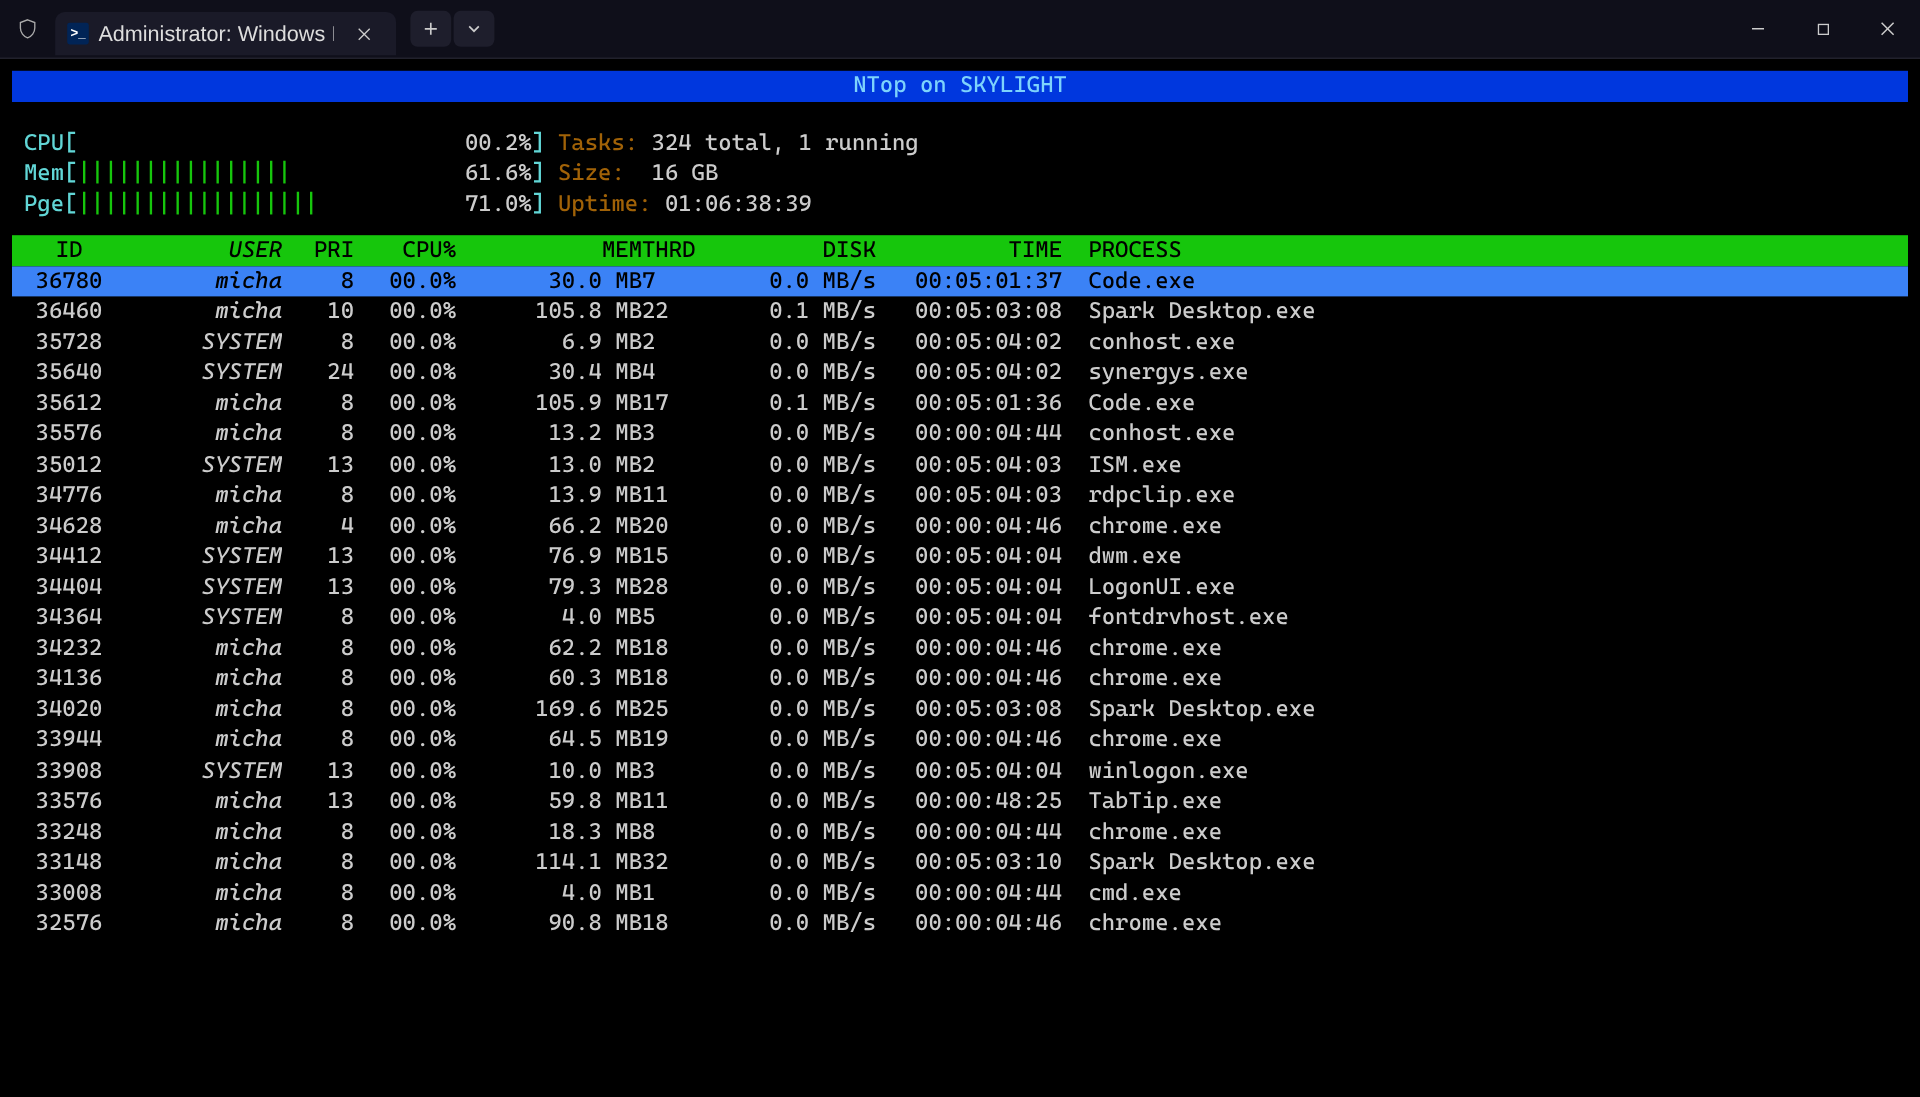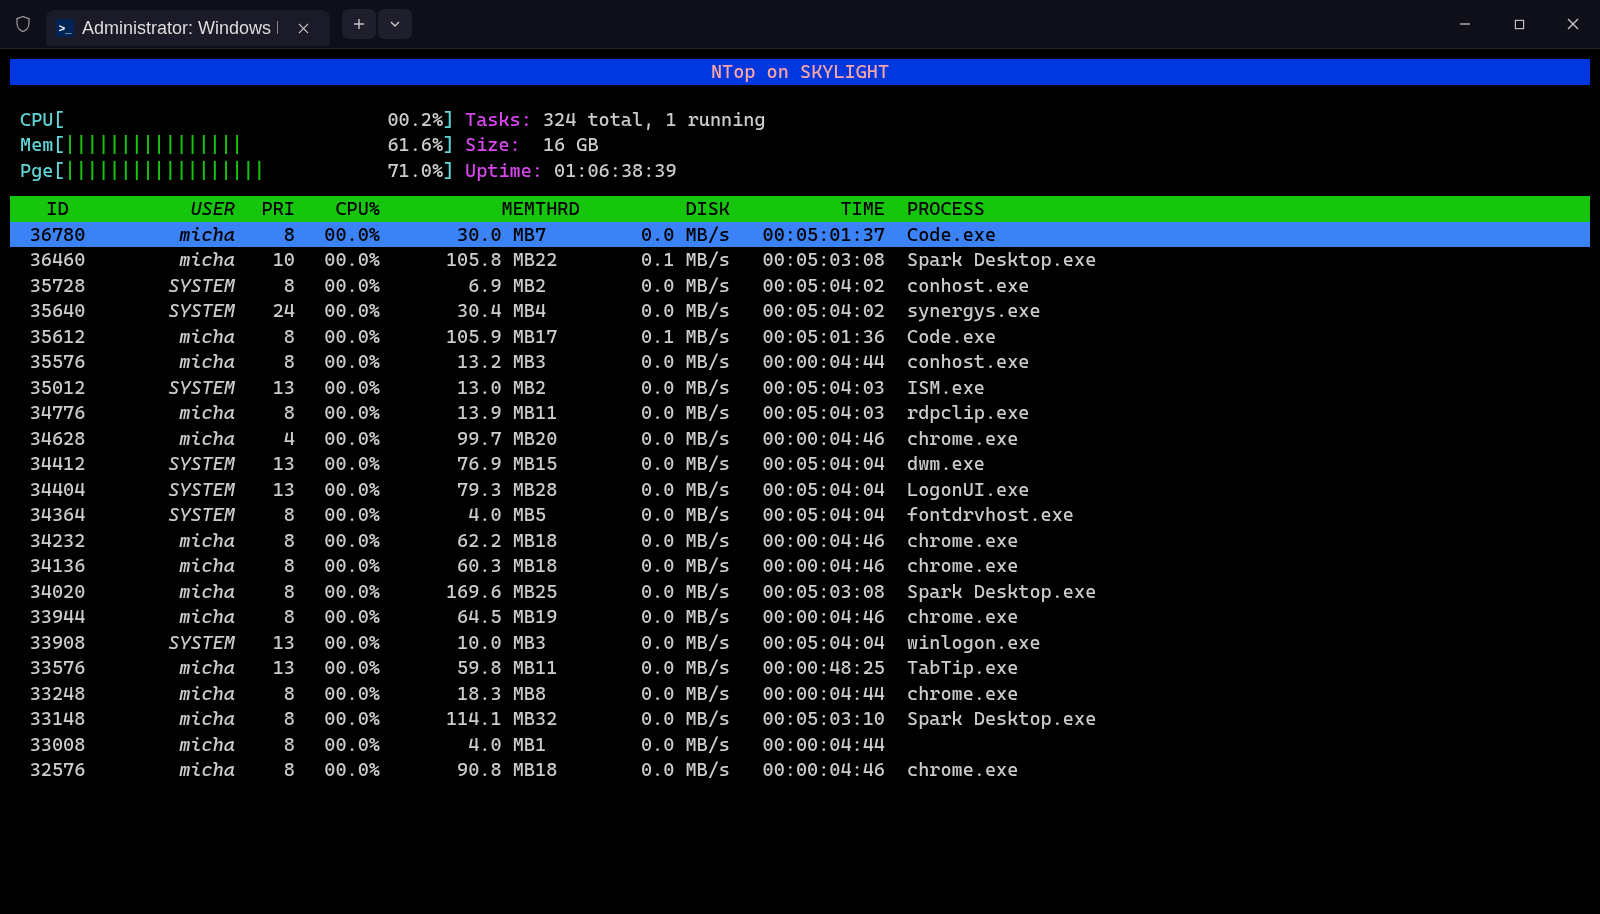--- a/index.html
+++ b/index.html
@@ -114,21 +114,21 @@
   .terminal {
     position: relative;
     margin: 10px;
     font-variant-ligatures: none;
     line-height: 25.5px;
     letter-spacing: 0;
   }
 
   .banner {
     background: #0037de;
-    color: #fca5a5;
+    color: #7dd3fc;
     text-align: center;
     padding: 0;
   }
   .cyan { color: #61d6d6; }
   .green { color: #16c60c; }
   .grey { color: #cccccc; }
 
   .summary {
     margin-top: 22px;
     margin-bottom: 13px;
@@ -137,21 +137,21 @@
     display: flex;
   }
   .meters {
     width: 445px;
     padding-left: 10px;
     white-space: pre;
   }
   .stats {
     white-space: pre;
   }
-  .stat-label { color: #d946ef; }
+  .stat-label { color: #a16207; }
 
   .header-row {
     background: #16c60c;
     color: #000;
     display: flex;
     white-space: pre;
   }
   .proc-row {
     display: flex;
     white-space: pre;
@@ -261,28 +261,28 @@
 
   <div id="process-list">
       <div class="proc-row selected"><span class="col c-id">36780</span><span class="col c-user">micha</span><span class="col c-pri">8</span><span class="col c-cpu">00.0%</span><span class="col c-mem">30.0 MB</span><span class="col c-thrd">7</span><span class="col c-disk">0.0 MB/s</span><span class="col c-time">00:05:01:37</span><span class="col c-proc">Code.exe</span></div>
       <div class="proc-row"><span class="col c-id">36460</span><span class="col c-user">micha</span><span class="col c-pri">10</span><span class="col c-cpu">00.0%</span><span class="col c-mem">105.8 MB</span><span class="col c-thrd">22</span><span class="col c-disk">0.1 MB/s</span><span class="col c-time">00:05:03:08</span><span class="col c-proc">Spark Desktop.exe</span></div>
       <div class="proc-row"><span class="col c-id">35728</span><span class="col c-user">SYSTEM</span><span class="col c-pri">8</span><span class="col c-cpu">00.0%</span><span class="col c-mem">6.9 MB</span><span class="col c-thrd">2</span><span class="col c-disk">0.0 MB/s</span><span class="col c-time">00:05:04:02</span><span class="col c-proc">conhost.exe</span></div>
       <div class="proc-row"><span class="col c-id">35640</span><span class="col c-user">SYSTEM</span><span class="col c-pri">24</span><span class="col c-cpu">00.0%</span><span class="col c-mem">30.4 MB</span><span class="col c-thrd">4</span><span class="col c-disk">0.0 MB/s</span><span class="col c-time">00:05:04:02</span><span class="col c-proc">synergys.exe</span></div>
       <div class="proc-row"><span class="col c-id">35612</span><span class="col c-user">micha</span><span class="col c-pri">8</span><span class="col c-cpu">00.0%</span><span class="col c-mem">105.9 MB</span><span class="col c-thrd">17</span><span class="col c-disk">0.1 MB/s</span><span class="col c-time">00:05:01:36</span><span class="col c-proc">Code.exe</span></div>
       <div class="proc-row"><span class="col c-id">35576</span><span class="col c-user">micha</span><span class="col c-pri">8</span><span class="col c-cpu">00.0%</span><span class="col c-mem">13.2 MB</span><span class="col c-thrd">3</span><span class="col c-disk">0.0 MB/s</span><span class="col c-time">00:00:04:44</span><span class="col c-proc">conhost.exe</span></div>
       <div class="proc-row"><span class="col c-id">35012</span><span class="col c-user">SYSTEM</span><span class="col c-pri">13</span><span class="col c-cpu">00.0%</span><span class="col c-mem">13.0 MB</span><span class="col c-thrd">2</span><span class="col c-disk">0.0 MB/s</span><span class="col c-time">00:05:04:03</span><span class="col c-proc">ISM.exe</span></div>
       <div class="proc-row"><span class="col c-id">34776</span><span class="col c-user">micha</span><span class="col c-pri">8</span><span class="col c-cpu">00.0%</span><span class="col c-mem">13.9 MB</span><span class="col c-thrd">11</span><span class="col c-disk">0.0 MB/s</span><span class="col c-time">00:05:04:03</span><span class="col c-proc">rdpclip.exe</span></div>
-      <div class="proc-row"><span class="col c-id">34628</span><span class="col c-user">micha</span><span class="col c-pri">4</span><span class="col c-cpu">00.0%</span><span class="col c-mem">99.7 MB</span><span class="col c-thrd">20</span><span class="col c-disk">0.0 MB/s</span><span class="col c-time">00:00:04:46</span><span class="col c-proc">chrome.exe</span></div>
+      <div class="proc-row"><span class="col c-id">34628</span><span class="col c-user">micha</span><span class="col c-pri">4</span><span class="col c-cpu">00.0%</span><span class="col c-mem">66.2 MB</span><span class="col c-thrd">20</span><span class="col c-disk">0.0 MB/s</span><span class="col c-time">00:00:04:46</span><span class="col c-proc">chrome.exe</span></div>
       <div class="proc-row"><span class="col c-id">34412</span><span class="col c-user">SYSTEM</span><span class="col c-pri">13</span><span class="col c-cpu">00.0%</span><span class="col c-mem">76.9 MB</span><span class="col c-thrd">15</span><span class="col c-disk">0.0 MB/s</span><span class="col c-time">00:05:04:04</span><span class="col c-proc">dwm.exe</span></div>
       <div class="proc-row"><span class="col c-id">34404</span><span class="col c-user">SYSTEM</span><span class="col c-pri">13</span><span class="col c-cpu">00.0%</span><span class="col c-mem">79.3 MB</span><span class="col c-thrd">28</span><span class="col c-disk">0.0 MB/s</span><span class="col c-time">00:05:04:04</span><span class="col c-proc">LogonUI.exe</span></div>
       <div class="proc-row"><span class="col c-id">34364</span><span class="col c-user">SYSTEM</span><span class="col c-pri">8</span><span class="col c-cpu">00.0%</span><span class="col c-mem">4.0 MB</span><span class="col c-thrd">5</span><span class="col c-disk">0.0 MB/s</span><span class="col c-time">00:05:04:04</span><span class="col c-proc">fontdrvhost.exe</span></div>
       <div class="proc-row"><span class="col c-id">34232</span><span class="col c-user">micha</span><span class="col c-pri">8</span><span class="col c-cpu">00.0%</span><span class="col c-mem">62.2 MB</span><span class="col c-thrd">18</span><span class="col c-disk">0.0 MB/s</span><span class="col c-time">00:00:04:46</span><span class="col c-proc">chrome.exe</span></div>
       <div class="proc-row"><span class="col c-id">34136</span><span class="col c-user">micha</span><span class="col c-pri">8</span><span class="col c-cpu">00.0%</span><span class="col c-mem">60.3 MB</span><span class="col c-thrd">18</span><span class="col c-disk">0.0 MB/s</span><span class="col c-time">00:00:04:46</span><span class="col c-proc">chrome.exe</span></div>
       <div class="proc-row"><span class="col c-id">34020</span><span class="col c-user">micha</span><span class="col c-pri">8</span><span class="col c-cpu">00.0%</span><span class="col c-mem">169.6 MB</span><span class="col c-thrd">25</span><span class="col c-disk">0.0 MB/s</span><span class="col c-time">00:05:03:08</span><span class="col c-proc">Spark Desktop.exe</span></div>
       <div class="proc-row"><span class="col c-id">33944</span><span class="col c-user">micha</span><span class="col c-pri">8</span><span class="col c-cpu">00.0%</span><span class="col c-mem">64.5 MB</span><span class="col c-thrd">19</span><span class="col c-disk">0.0 MB/s</span><span class="col c-time">00:00:04:46</span><span class="col c-proc">chrome.exe</span></div>
       <div class="proc-row"><span class="col c-id">33908</span><span class="col c-user">SYSTEM</span><span class="col c-pri">13</span><span class="col c-cpu">00.0%</span><span class="col c-mem">10.0 MB</span><span class="col c-thrd">3</span><span class="col c-disk">0.0 MB/s</span><span class="col c-time">00:05:04:04</span><span class="col c-proc">winlogon.exe</span></div>
       <div class="proc-row"><span class="col c-id">33576</span><span class="col c-user">micha</span><span class="col c-pri">13</span><span class="col c-cpu">00.0%</span><span class="col c-mem">59.8 MB</span><span class="col c-thrd">11</span><span class="col c-disk">0.0 MB/s</span><span class="col c-time">00:00:48:25</span><span class="col c-proc">TabTip.exe</span></div>
       <div class="proc-row"><span class="col c-id">33248</span><span class="col c-user">micha</span><span class="col c-pri">8</span><span class="col c-cpu">00.0%</span><span class="col c-mem">18.3 MB</span><span class="col c-thrd">8</span><span class="col c-disk">0.0 MB/s</span><span class="col c-time">00:00:04:44</span><span class="col c-proc">chrome.exe</span></div>
       <div class="proc-row"><span class="col c-id">33148</span><span class="col c-user">micha</span><span class="col c-pri">8</span><span class="col c-cpu">00.0%</span><span class="col c-mem">114.1 MB</span><span class="col c-thrd">32</span><span class="col c-disk">0.0 MB/s</span><span class="col c-time">00:05:03:10</span><span class="col c-proc">Spark Desktop.exe</span></div>
-      <div class="proc-row"><span class="col c-id">33008</span><span class="col c-user">micha</span><span class="col c-pri">8</span><span class="col c-cpu">00.0%</span><span class="col c-mem">4.0 MB</span><span class="col c-thrd">1</span><span class="col c-disk">0.0 MB/s</span><span class="col c-time">00:00:04:44</span></div>
+      <div class="proc-row"><span class="col c-id">33008</span><span class="col c-user">micha</span><span class="col c-pri">8</span><span class="col c-cpu">00.0%</span><span class="col c-mem">4.0 MB</span><span class="col c-thrd">1</span><span class="col c-disk">0.0 MB/s</span><span class="col c-time">00:00:04:44</span><span class="col c-proc">cmd.exe</span></div>
       <div class="proc-row"><span class="col c-id">32576</span><span class="col c-user">micha</span><span class="col c-pri">8</span><span class="col c-cpu">00.0%</span><span class="col c-mem">90.8 MB</span><span class="col c-thrd">18</span><span class="col c-disk">0.0 MB/s</span><span class="col c-time">00:00:04:46</span><span class="col c-proc">chrome.exe</span></div>
     </div>
 </div>
 
 </body></html>

